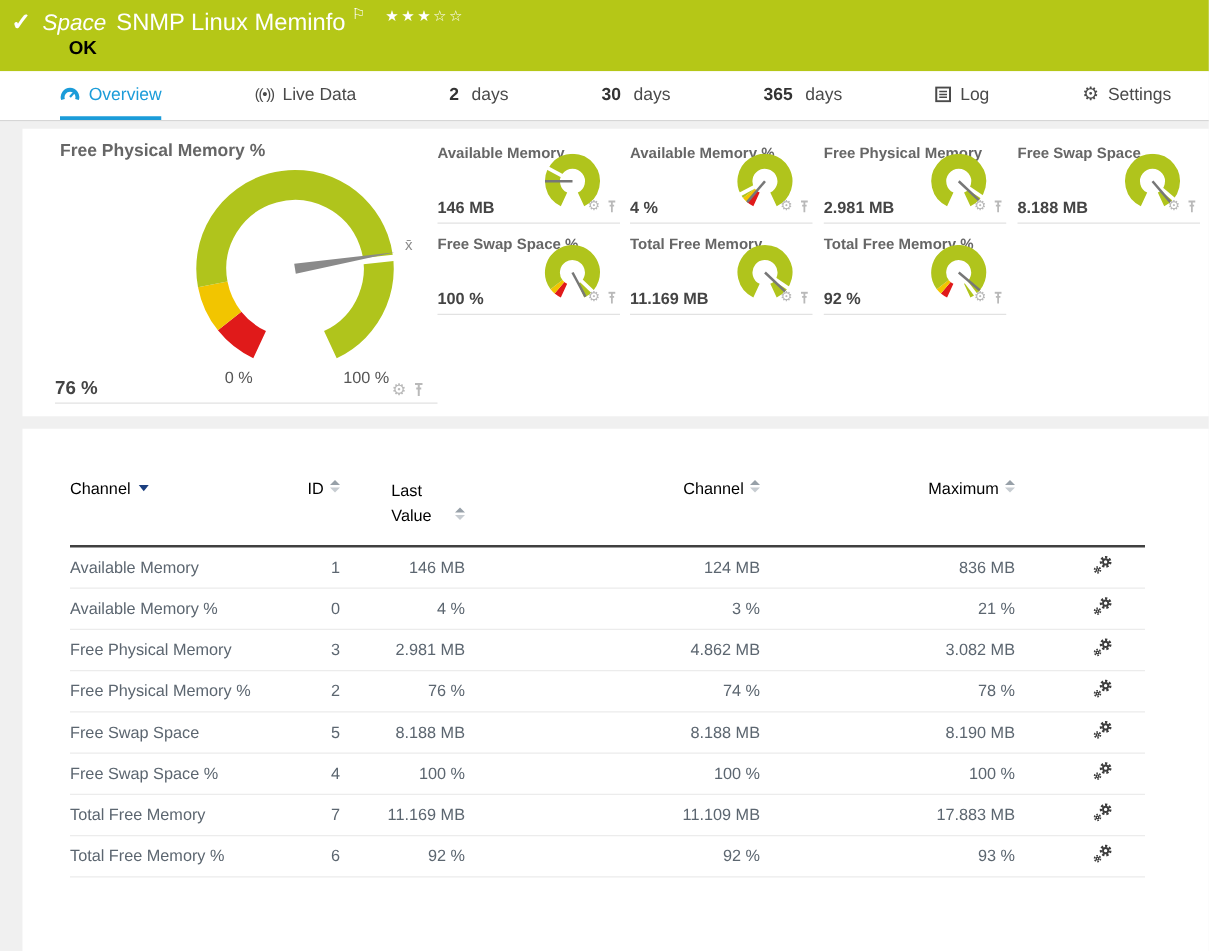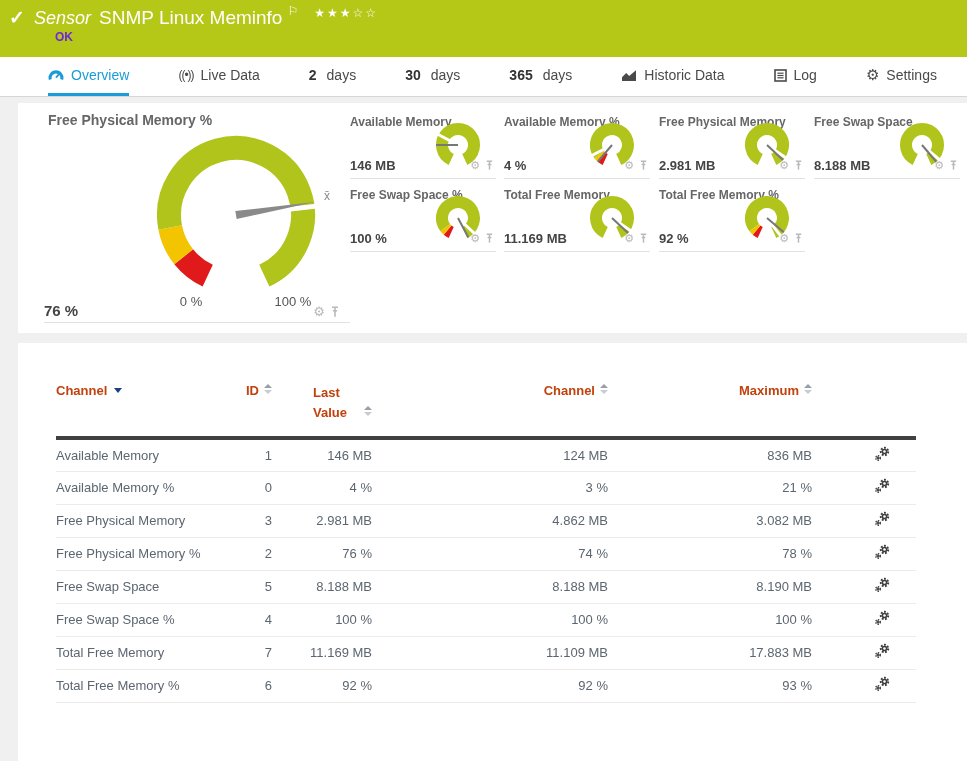--- a/index.html
+++ b/index.html
@@ -7,21 +7,21 @@
 body{position:relative;background:#f0f0f0;font-family:"Liberation Sans",sans-serif;overflow:hidden}
 
 
 .header{position:absolute;left:0;top:0;width:967px;height:57px;background:#b5c717}
 .hdr-check{position:absolute;left:9px;top:6px;color:#fff;font-size:19px;font-weight:bold}
 .hdr-line{position:absolute;left:34px;top:4px;color:#fff;font-size:19px;white-space:nowrap}
 .hdr-kind{font-style:italic;font-size:18px;margin-right:8px}
 .hdr-title{font-weight:normal}
 .hdr-flag{font-size:12px;vertical-align:9px;margin-left:5px}
 .hdr-stars{font-size:12px;vertical-align:7px;margin-left:16px;letter-spacing:2px}
-.hdr-status{position:absolute;left:55px;top:30px;color:#6d28d9;font-weight:bold;font-size:12px}
+.hdr-status{position:absolute;left:55px;top:30px;color:#000000;font-weight:bold;font-size:15px}
 
 
 .tabbar{position:absolute;left:0;top:57px;width:967px;height:40px;background:#fff;border-bottom:1px solid #d6d6d6;display:flex;align-items:stretch;justify-content:space-between;padding:0 30px 0 48px}
 .tab{display:flex;align-items:center;gap:7px;font-size:14px;color:#4a4a4a;border-bottom:3px solid transparent;padding-top:0;cursor:pointer;white-space:nowrap}
 .tab.active{color:#1b9cd9;border-bottom-color:#1b9cd9}
 .tab .b{font-weight:bold;margin-right:3px;color:#333}
 .ticon{display:flex;align-items:center}
 .bcast{font-size:12px;letter-spacing:-1px}
 
 
@@ -48,41 +48,41 @@
 .mini{position:absolute;width:150px;height:64px}
 .mini-title{position:absolute;left:0;top:0;font-size:12px;font-weight:bold;color:#666;white-space:nowrap}
 .mini-svg{position:absolute;left:80px;top:8px}
 .mini-value{position:absolute;left:0;top:43px;font-size:13px;font-weight:bold;color:#444}
 .mini .panel-icons{right:6px;top:45px}
 .mini .gear-sm{font-size:11px}
 .mini .sep{left:0;right:4px;bottom:0}
 
 
 table{border-collapse:collapse;margin:30px 0 0 38px;table-layout:fixed;width:860px}
-th{text-align:right;vertical-align:top;font-size:13px;font-weight:bold;color:#c2410c;padding:10px 0 14px;border-bottom:4px solid #404040;cursor:pointer}
+th{text-align:right;vertical-align:top;font-size:13px;font-weight:normal;color:#000000;padding:10px 0 14px;border-bottom:2px solid #404040;cursor:pointer}
 th.ch{text-align:left}
 th.icon{cursor:default}
 .wrap{display:inline-block;width:46px;white-space:normal;text-align:left;line-height:1.5}
 td{height:33px;font-size:13px;color:#5c6670;text-align:right;border-bottom:1px solid #ececec;white-space:nowrap}
 td.ch{text-align:left}
 td.icon,th.icon{text-align:left;padding-left:62px}
 .desc{display:inline-block;width:0;height:0;border-left:4.5px solid transparent;border-right:4.5px solid transparent;border-top:5px solid #1b3f7f;margin-left:7px;vertical-align:2px}
 .sort{display:inline-block;margin-left:5px;vertical-align:1px}
 .sort b{display:block;width:0;height:0;border-left:4px solid transparent;border-right:4px solid transparent}
 .sort .u{border-bottom:4px solid #97a0a8;margin-bottom:2px}
 .sort .d{border-top:4px solid #c7ccd1}
 .wrench{cursor:pointer;display:inline-block}
 </style>
 </head>
 <body>
 
 <div class="header">
   <span class="hdr-check">✓</span>
   <div class="hdr-line">
-    <span class="hdr-kind">Sensor</span><span class="hdr-title">SNMP Linux Meminfo</span><span class="hdr-flag">⚐</span><span class="hdr-stars">★★★☆☆</span>
+    <span class="hdr-kind">Space</span><span class="hdr-title">SNMP Linux Meminfo</span><span class="hdr-flag">⚐</span><span class="hdr-stars">★★★☆☆</span>
   </div>
   <span class="hdr-status">OK</span>
 </div>
 
 <div class="tabbar">
   <div class="tab active">
     <span class="ticon">
         <svg width="16" height="14" viewBox="0 0 16 14">
           <path d="M2.4,11.6 A5.9,5.9 0 1 1 13.6,11.6" fill="none" stroke="currentColor" stroke-width="3.1"></path>
           <line x1="8" y1="9.6" x2="12.6" y2="4.4" stroke="currentColor" stroke-width="1.8"></line>
@@ -98,28 +98,20 @@
     <span class="b">2</span>
     <span>days</span>
   </div>
   <div class="tab">
     <span class="b">30</span>
     <span>days</span>
   </div>
   <div class="tab">
     <span class="b">365</span>
     <span>days</span>
-  </div>
-  <div class="tab">
-    <span class="ticon">
-        <svg width="16" height="13" viewBox="0 0 16 13">
-          <path d="M1,12 V8.2 L5.2,4 L8.2,7 L15,1.2 V12 Z" fill="#4a4a4a"></path>
-        </svg>
-      </span>
-    <span>Historic Data</span>
   </div>
   <div class="tab">
     <span class="ticon">
         <svg width="13" height="13" viewBox="0 0 13 13">
           <rect x="1" y="1" width="11" height="11" fill="none" stroke="#4a4a4a" stroke-width="1.6"></rect>
           <line x1="3.4" y1="4.2" x2="9.6" y2="4.2" stroke="#4a4a4a" stroke-width="1.2"></line>
           <line x1="3.4" y1="6.5" x2="9.6" y2="6.5" stroke="#4a4a4a" stroke-width="1.2"></line>
           <line x1="3.4" y1="8.8" x2="9.6" y2="8.8" stroke="#4a4a4a" stroke-width="1.2"></line>
         </svg>
       </span>

